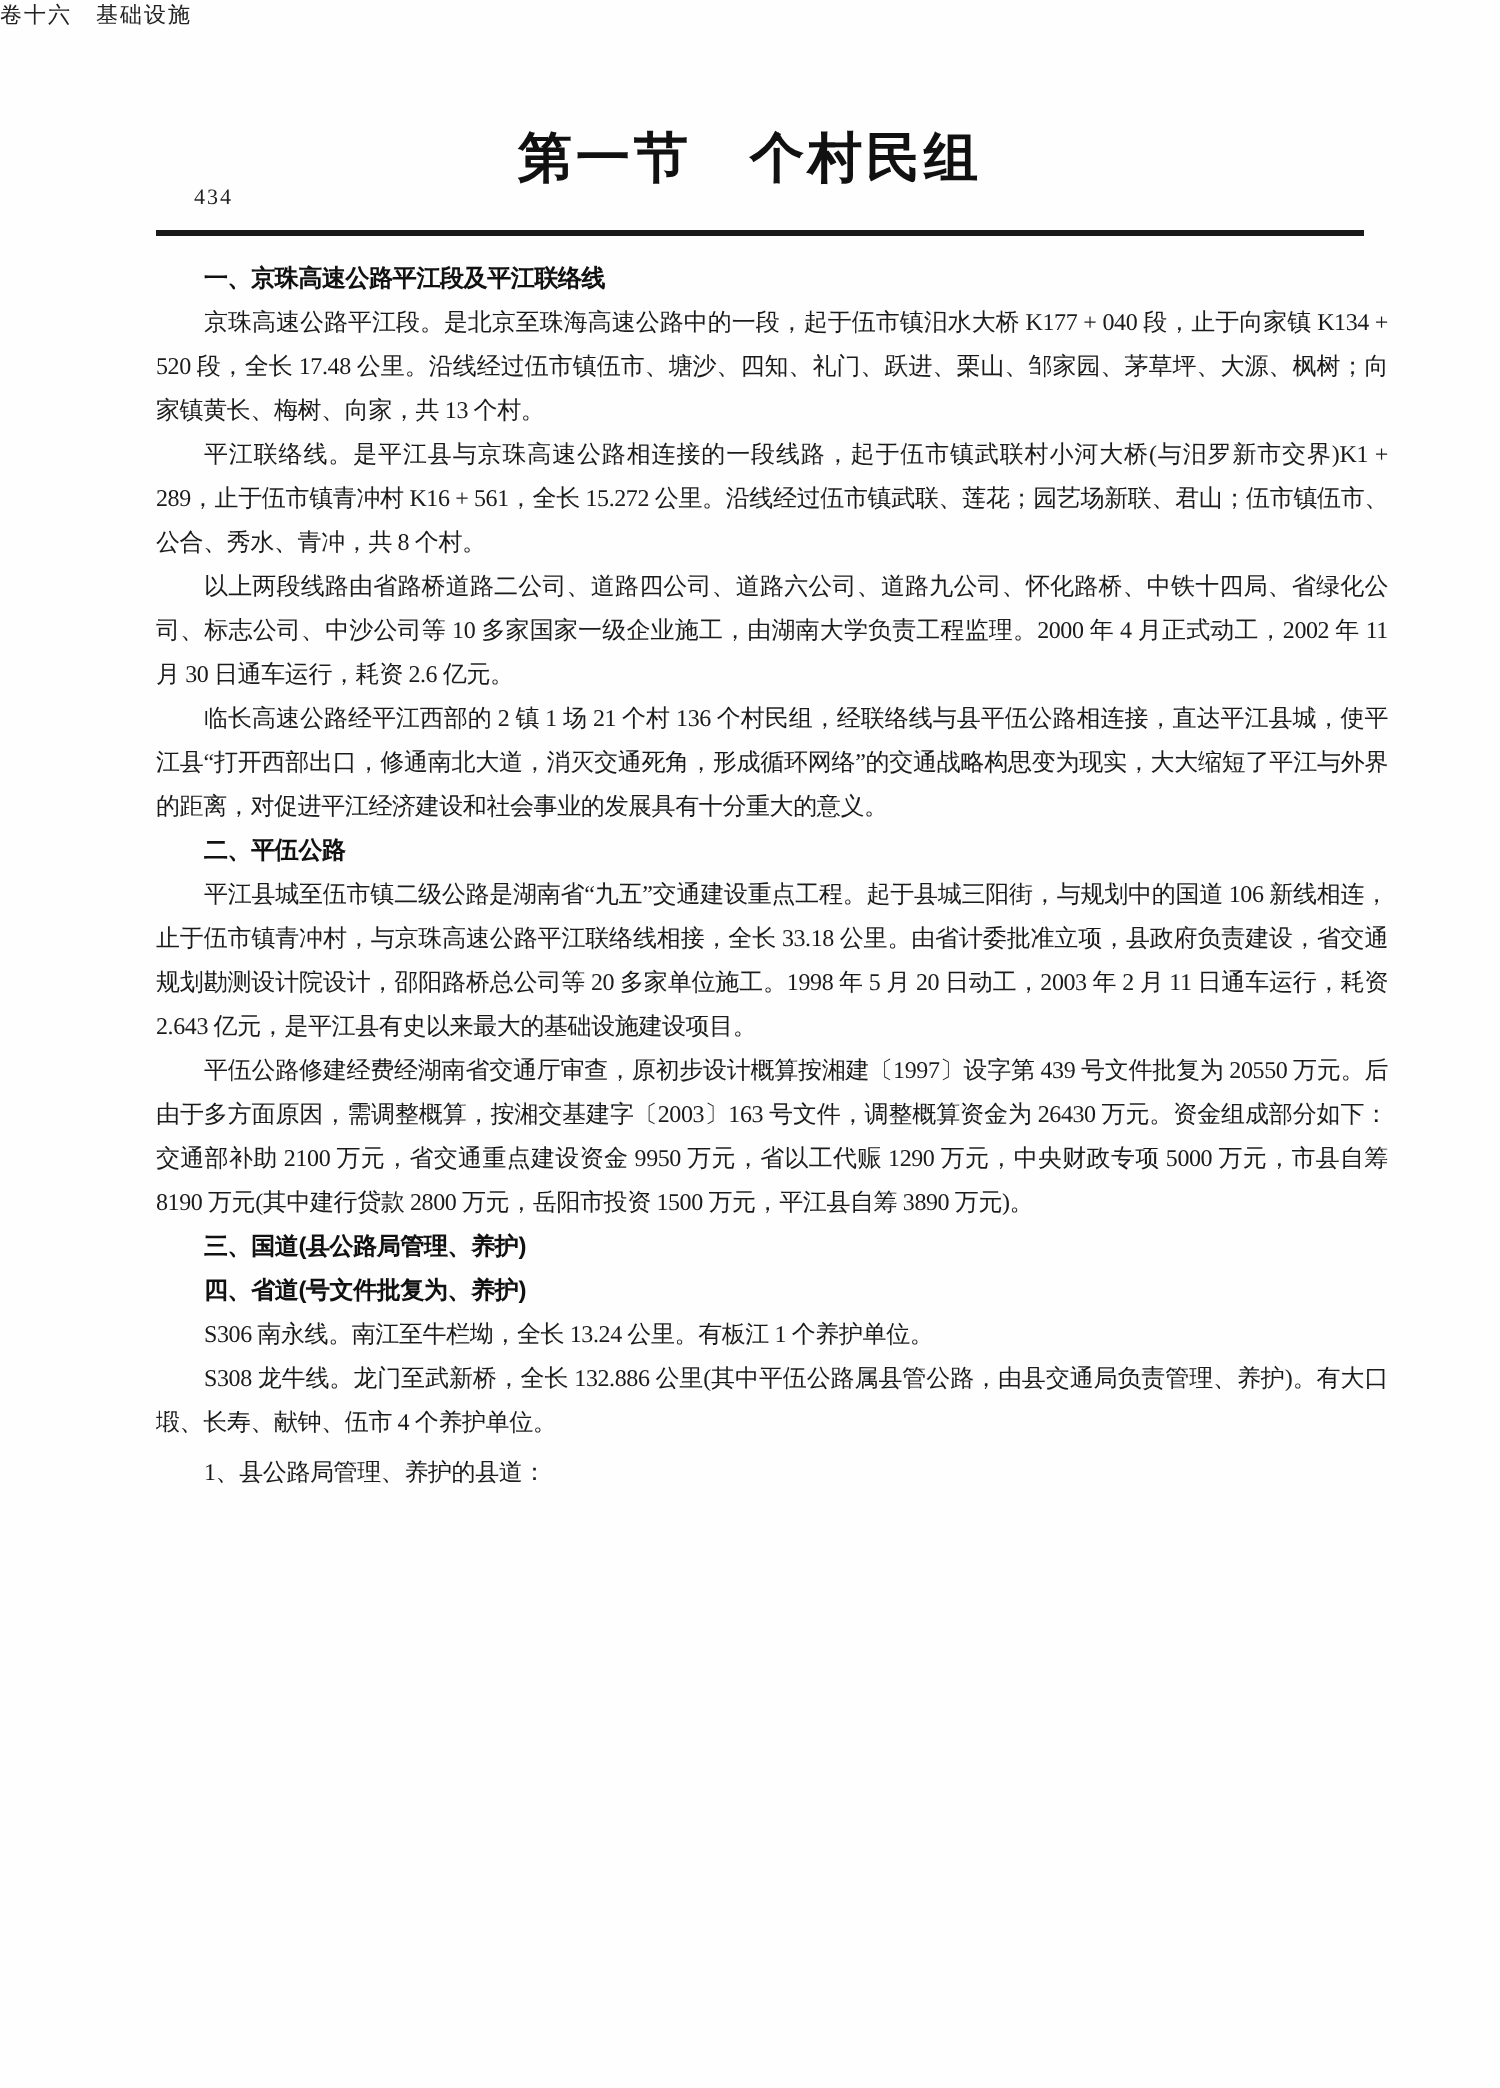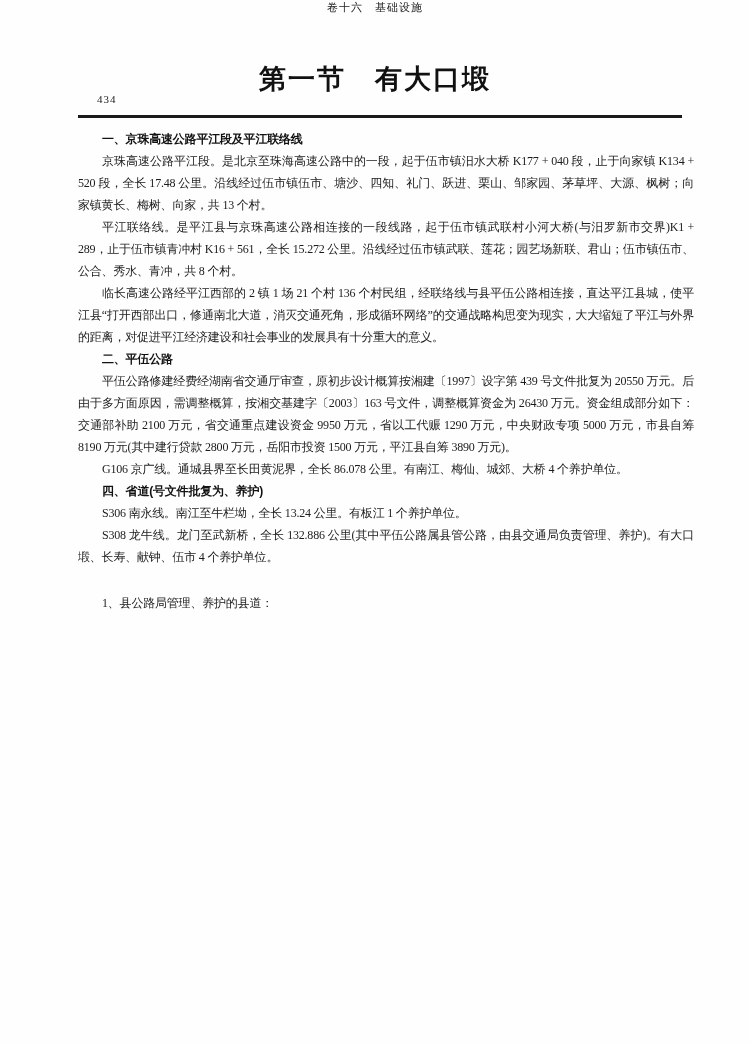--- a/index.html
+++ b/index.html
@@ -20,21 +20,21 @@
     color: #222;
   }
   .page-number {
     position: absolute;
     left: 97px;
     top: 93px;
     letter-spacing: 1px;
   }
   .running-title {
     display: block;
-    text-align: center;
+    text-align: left;
     letter-spacing: 1px;
   }
   .header-rule {
     position: absolute;
     left: 78px;
     top: 115px;
     width: 604px;
     height: 3px;
     background: #1a1a1a;
   }
@@ -60,52 +60,54 @@
     text-indent: 2em;
   }
   .sec-heading {
     margin: 0;
     text-indent: 2em;
     font-family: "Liberation Sans", "DejaVu Sans", sans-serif;
     font-weight: 700;
     color: #111;
   }
   .sec-spread .sec-heading { margin-top: 15px; }
-  .sec-spread p { margin-top: 24px; }
+  .sec-spread p { margin-top: 3px; }
 </style>
 </head>
 <body>
 
 <div class="page">
 
   <div class="running-header">
     <span class="page-number">434</span>
     <span class="running-title">卷十六　基础设施</span>
   </div>
 
   <div class="header-rule"></div>
 
-  <h1 class="section-title">第一节　有大口塅</h1>
+  <h1 class="section-title">第一节　个村民组</h1>
 
   <div class="page-body">
 
     <div>
       <p class="sec-heading">一、京珠高速公路平江段及平江联络线</p>
       <p>京珠高速公路平江段。是北京至珠海高速公路中的一段，起于伍市镇汨水大桥 K177 + 040 段，止于向家镇 K134 + 520 段，全长 17.48 公里。沿线经过伍市镇伍市、塘沙、四知、礼门、跃进、栗山、邹家园、茅草坪、大源、枫树；向家镇黄长、梅树、向家，共 13 个村。</p>
       <p>平江联络线。是平江县与京珠高速公路相连接的一段线路，起于伍市镇武联村小河大桥(与汨罗新市交界)K1 + 289，止于伍市镇青冲村 K16 + 561，全长 15.272 公里。沿线经过伍市镇武联、莲花；园艺场新联、君山；伍市镇伍市、公合、秀水、青冲，共 8 个村。</p>
+      <p>以上两段线路由省路桥道路二公司、道路四公司、道路六公司、道路九公司、怀化路桥、中铁十四局、省绿化公司、标志公司、中沙公司等 10 多家国家一级企业施工，由湖南大学负责工程监理。2000 年 4 月正式动工，2002 年 11 月 30 日通车运行，耗资 2.6 亿元。</p>
       <p>临长高速公路经平江西部的 2 镇 1 场 21 个村 136 个村民组，经联络线与县平伍公路相连接，直达平江县城，使平江县“打开西部出口，修通南北大道，消灭交通死角，形成循环网络”的交通战略构思变为现实，大大缩短了平江与外界的距离，对促进平江经济建设和社会事业的发展具有十分重大的意义。</p>
     </div>
 
     <div>
       <p class="sec-heading">二、平伍公路</p>
+      <p>平江县城至伍市镇二级公路是湖南省“九五”交通建设重点工程。起于县城三阳街，与规划中的国道 106 新线相连，止于伍市镇青冲村，与京珠高速公路平江联络线相接，全长 33.18 公里。由省计委批准立项，县政府负责建设，省交通规划勘测设计院设计，邵阳路桥总公司等 20 多家单位施工。1998 年 5 月 20 日动工，2003 年 2 月 11 日通车运行，耗资 2.643 亿元，是平江县有史以来最大的基础设施建设项目。</p>
       <p>平伍公路修建经费经湖南省交通厅审查，原初步设计概算按湘建〔1997〕设字第 439 号文件批复为 20550 万元。后由于多方面原因，需调整概算，按湘交基建字〔2003〕163 号文件，调整概算资金为 26430 万元。资金组成部分如下：交通部补助 2100 万元，省交通重点建设资金 9950 万元，省以工代赈 1290 万元，中央财政专项 5000 万元，市县自筹 8190 万元(其中建行贷款 2800 万元，岳阳市投资 1500 万元，平江县自筹 3890 万元)。</p>
     </div>
 
     <div>
-      <p>G106 京广线。通城县界至长田黄泥界，全长 86.078 公里。有南江、梅仙、城郊、大桥 4 个养护单位。</p>
+      <p class="sec-heading">三、国道(县公路局管理、养护)</p>
     </div>
 
     <div>
       <p class="sec-heading">四、省道(号文件批复为、养护)</p>
       <p>S306 南永线。南江至牛栏坳，全长 13.24 公里。有板江 1 个养护单位。</p>
       <p>S308 龙牛线。龙门至武新桥，全长 132.886 公里(其中平伍公路属县管公路，由县交通局负责管理、养护)。有大口塅、长寿、献钟、伍市 4 个养护单位。</p>
     </div>
 
     <div class="sec-spread">
       <p>1、县公路局管理、养护的县道：</p>

